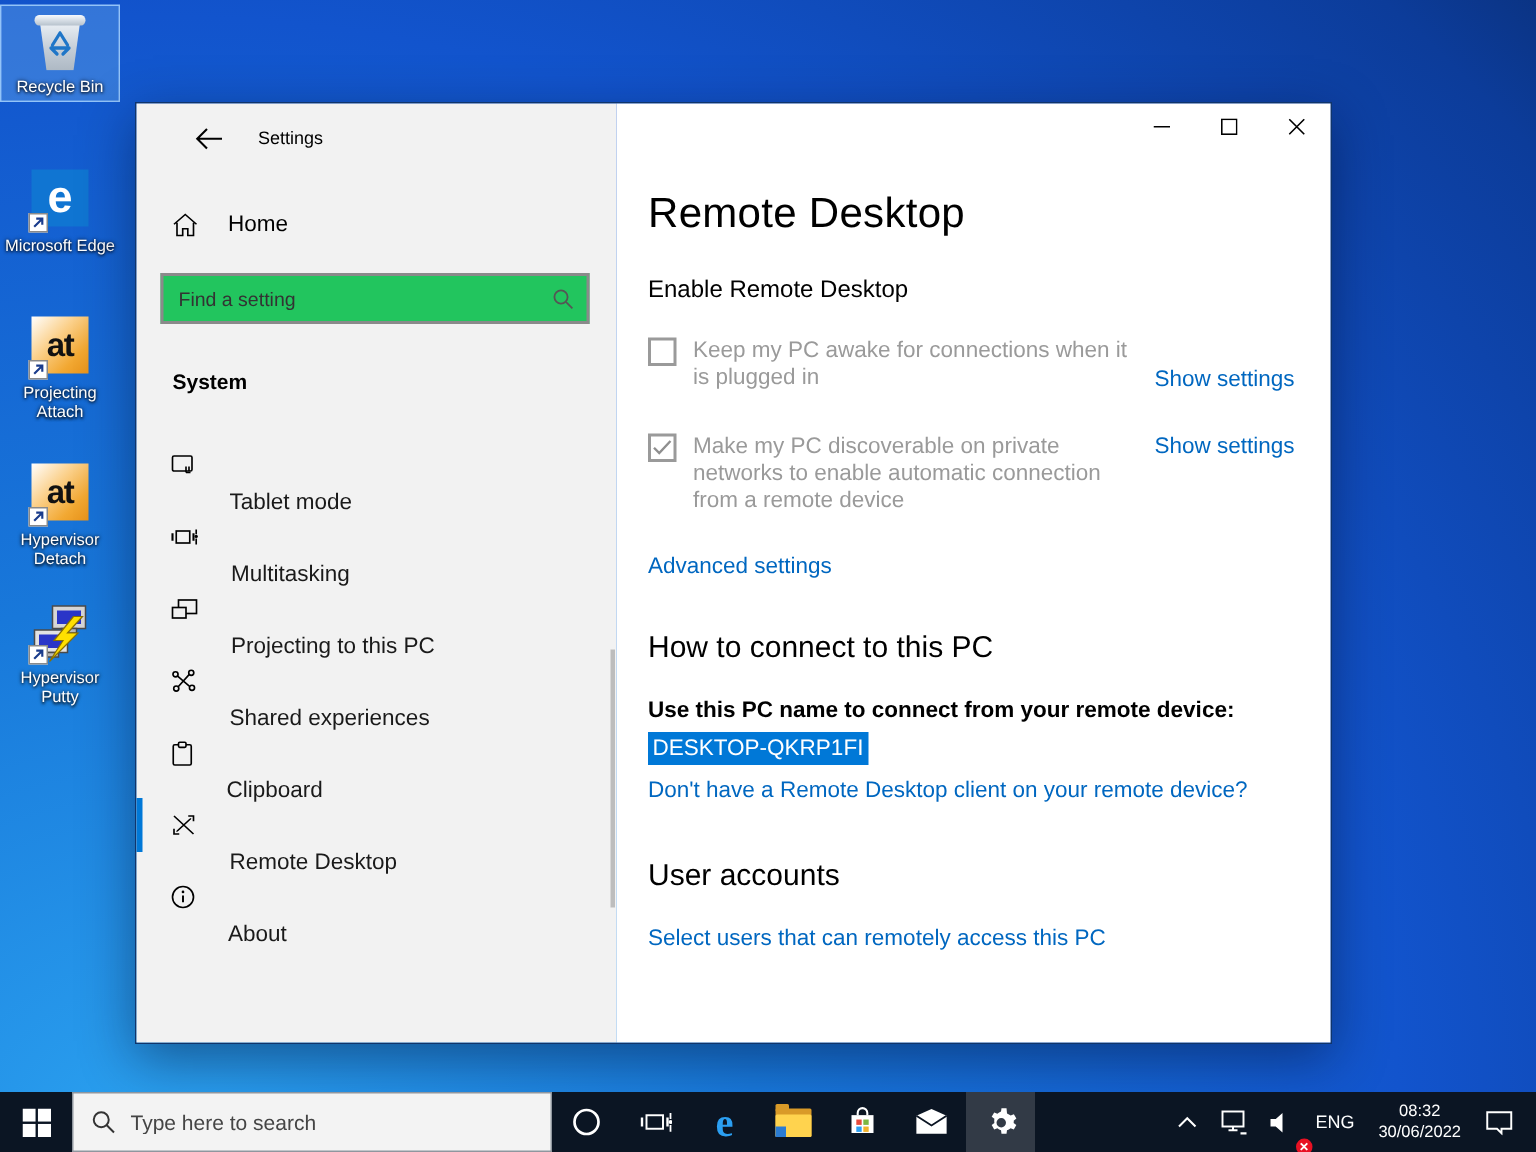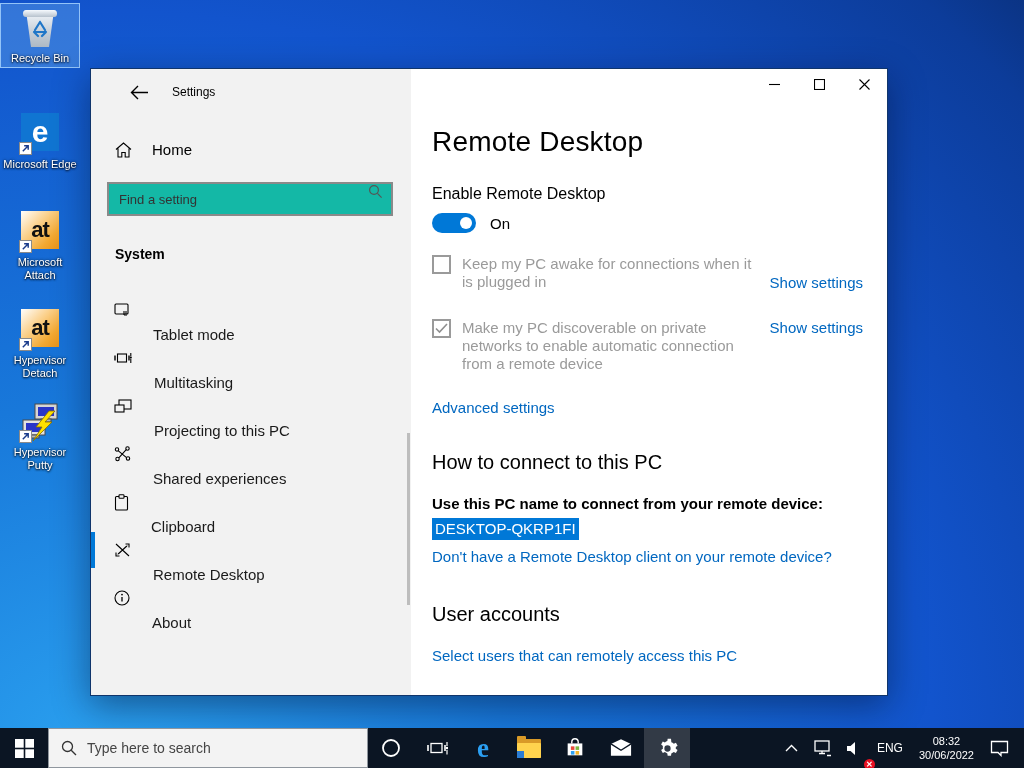--- a/index.html
+++ b/index.html
@@ -37,22 +37,22 @@
   .win-left { width:320px; background:#f2f2f2; position:relative; flex:none; }
   .win-right { flex:1; background:#fff; position:relative; overflow:hidden; }
 
   .titlebar-left { height:46px; display:flex; align-items:center; padding-left:39px; }
   .back-btn { width:20px; display:flex; align-items:center; }
   .tb-title { margin-left:22px; font-size:12px; color:#000; }
 
   .home-row { display:flex; align-items:center; padding-left:24px; margin-top:26px; }
   .home-row .txt { margin-left:20px; font-size:15px; color:#000; }
 
-  .search-box { margin:24px 18px 0 16px; height:34px; background:#14b8a6; border:2px solid #8a8a8a;
-                display:flex; padding:0 8px 0 10px; }
+  .search-box { margin:24px 18px 0 16px; height:34px; background:#22c55e; border:2px solid #8a8a8a;
+                display:flex; align-items:center; padding:0 8px 0 10px; }
   .search-box input { flex:1; border:none; outline:none; background:transparent;
                       font:13px "Liberation Sans", sans-serif; color:#333; }
   .search-box input::placeholder { color:#333; opacity:1; }
 
   .side-section { margin:30px 0 0 24px; font-size:14px; font-weight:bold; color:#000; }
 
   .nav { margin-top:24px; }
   .nav-item { height:48px; display:flex; align-items:center; padding-left:23px; position:relative; cursor:default; }
   .nav-item .nav-lbl { margin-left:22px; font-size:15px; color:#1a1a1a;margin-top:48px; }
   .nav-item.selected::before { content:""; position:absolute; left:0; top:6px; width:4px; height:36px; background:#0078d7; }
@@ -147,21 +147,21 @@
   <div class="art">
     <div class="tile-at">
         <span>at</span>
       </div>
     <div class="shortcut">
       <svg width="9" height="9" viewBox="0 0 10 10">
           <path d="M2 8 L8 2 M3.5 2 H8 V6.5" stroke="#1a3c8c" stroke-width="1.6" fill="none"></path>
         </svg>
     </div>
   </div>
-  <div class="lbl">Microsoft Attach</div>
+  <div class="lbl">Projecting Attach</div>
 </div>
 
 <div class="dicon" style="top:304px;">
   <div class="art">
     <div class="tile-at">
         <span>at</span>
       </div>
     <div class="shortcut">
       <svg width="9" height="9" viewBox="0 0 10 10">
           <path d="M2 8 L8 2 M3.5 2 H8 V6.5" stroke="#1a3c8c" stroke-width="1.6" fill="none"></path>
@@ -299,26 +299,20 @@
             <path d="M0.5 0.5 L10.5 10.5 M10.5 0.5 L0.5 10.5" stroke="#000" stroke-width="1.1"></path>
           </svg>
       </span>
     </div>
 
     <div class="content">
       <div class="h1">Remote Desktop</div>
 
       <div class="enable-lbl">Enable Remote Desktop</div>
 
-      <div class="toggle-row">
-        <div class="toggle">
-          <div class="knob"></div>
-        </div>
-        <span class="toggle-state">On</span>
-      </div>
 
       <div class="cb-row first">
         <div class="cbox"></div>
         <div class="cb-text">Keep my PC awake for connections when it is plugged in</div>
         <div class="cb-link-col">
           <a class="blue">Show settings</a>
         </div>
       </div>
 
       <div class="cb-row second">

